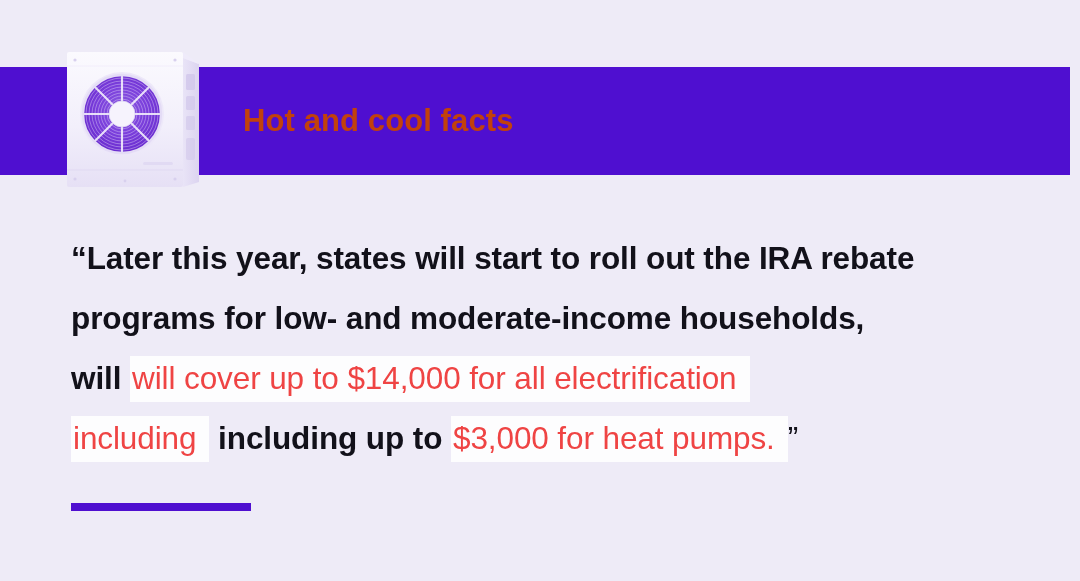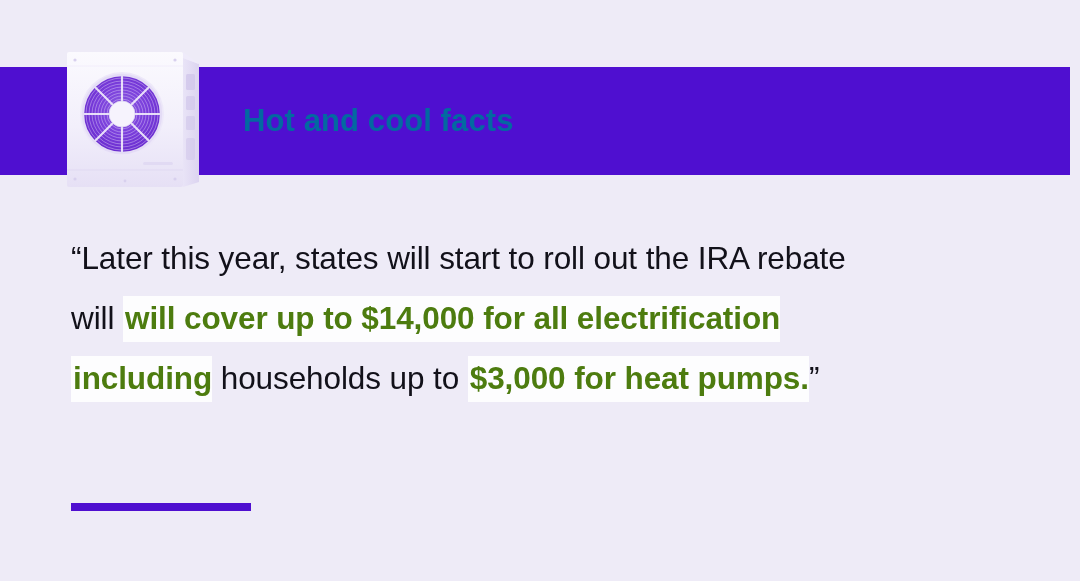--- a/index.html
+++ b/index.html
@@ -36,21 +36,21 @@
 
   .header-title {
     position: absolute;
     left: 243px;
     top: 67px;
     height: 108px;
     display: flex;
     align-items: center;
     font-size: 31px;
     font-weight: bold;
-    color: #0369a1;
+    color: #c2410c;
     letter-spacing: 0.1px;
     white-space: nowrap;
     z-index: 5;
   }
 
   
   .ac-unit {
     position: absolute;
     left: 65px;
     top: 50px;
@@ -74,29 +74,29 @@
     line-height: 60px;
     color: #12111A;
     letter-spacing: -0.1px;
   }
   .quote-line {
     white-space: nowrap;
     height: 60px;
   }
   .hl {
     background: #FDFDFE;
-    color: #4d7c0f;
-    font-weight: bold;
-    padding: 4px 0 6px 2px;
+    color: #ef4444;
+    font-weight: normal;
+    padding: 4px 13px 6px 2px;
     box-decoration-break: clone;
     -webkit-box-decoration-break: clone;
   }
   .plain {
     color: #12111A;
-    font-weight: normal;
+    font-weight: bold;
   }
   .qmark {
     color: #12111A;
     font-weight: normal;
   }
 
   
   .bottom-rule {
     position: absolute;
     left: 71px;
@@ -182,26 +182,29 @@
   </div>
 
   <div class="header-title">Hot and cool facts</div>
 
   <div class="quote-block">
 
     <div class="quote-line">
       <span class="plain">“Later this year, states will start to roll out the IRA rebate</span>
     </div>
 
+    <div class="quote-line">
+      <span class="plain">programs for low- and moderate-income households,</span>
+    </div>
 
     <div class="quote-line">
       <span class="plain">will </span><span class="hl">will cover up to $14,000 for all electrification</span>
     </div>
 
     <div class="quote-line">
-      <span class="hl">including</span><span class="plain"> households up to </span><span class="hl">$3,000 for heat pumps.</span><span class="qmark">”</span>
+      <span class="hl">including</span><span class="plain"> including up to </span><span class="hl">$3,000 for heat pumps.</span><span class="qmark">”</span>
     </div>
 
   </div>
 
   <div class="bottom-rule"></div>
 
 </div>
 
 </body></html>

